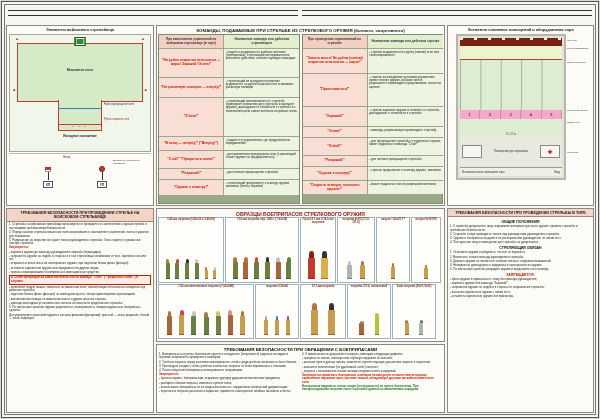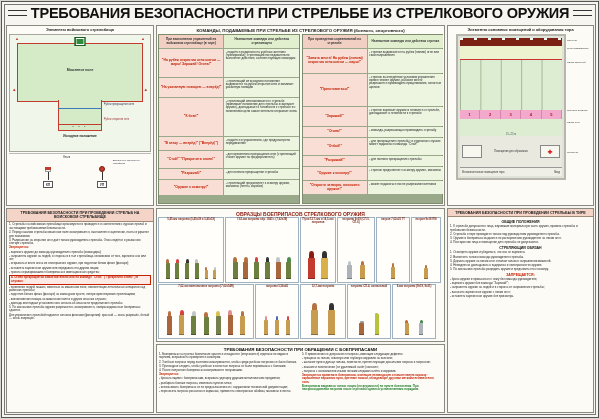--- a/index.html
+++ b/index.html
@@ -102,21 +102,20 @@
     justify-content:space-between;padding:0 2px;font-size:2.6px;color:#333;}
   .tir-lbl{position:absolute;right:1px;width:25px;font-size:2.5px;line-height:1.05;color:#333;text-align:left;}
 </style>
 </head>
 <body>
 
 <div class="poster">
 
   <div class="titlebar">
     <div class="tline"></div>
-    <div class="title">ТРЕБОВАНИЯ БЕЗОПАСНОСТИ ПРИ СТРЕЛЬБЕ ИЗ СТРЕЛКОВОГО ОРУЖИЯ</div>
     <div class="tline"></div>
   </div>
 
   <div class="cols">
 
     <div class="col-l">
       <div class="panel" style="height:181px;">
         <div class="p-h">Элементы войскового стрельбища</div>
         <div class="range">
           <div class="rf"></div>

